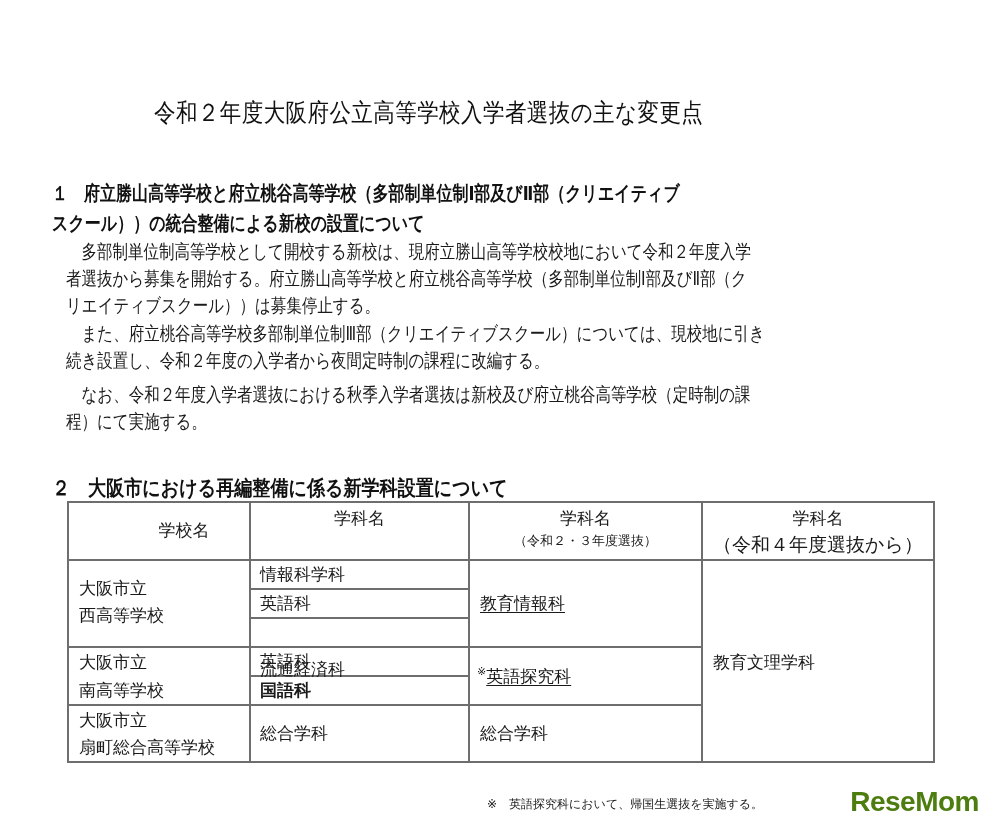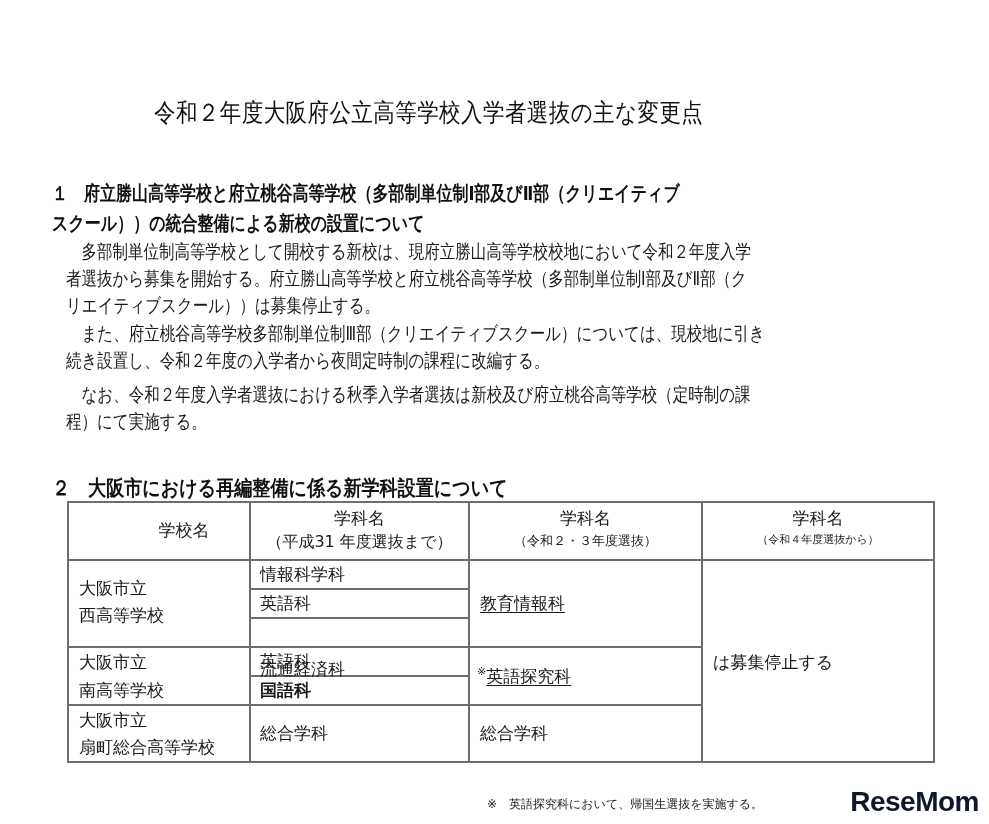--- a/index.html
+++ b/index.html
@@ -27,21 +27,21 @@
     }
     .tbl { position: absolute; left: 67px; top: 501px; width: 868px; height: 261px; }
     .hl { position: absolute; height: 2px; background: #6e6e6e; }
     .vl { position: absolute; width: 2px; background: #6e6e6e; }
     .cell { position: absolute; white-space: nowrap; font-size: 17px; color: #1a1a1a; }
     .cell-c { text-align: center; }
     .u { text-decoration: underline; text-underline-offset: 3px; }
     .sup { font-size: 11px; vertical-align: top; }
     .note { left: 487px; top: 796px; font-size: 12px; }
     .wm {
-      right: 10px; bottom: 6px; font-size: 28px; font-weight: bold; color: #0f172a;
+      right: 10px; bottom: 6px; font-size: 28px; font-weight: bold; color: #4d7c0f;
       font-family: "Liberation Sans", sans-serif; letter-spacing: -0.5px;
     }
   </style>
 </head>
 <body>
 
 <div class="abs title">令和２年度大阪府公立高等学校入学者選抜の主な変更点</div>
 
 <section>
   <div class="abs h1" style="left:52px; top:180px;">１　府立勝山高等学校と府立桃谷高等学校（多部制単位制Ⅰ部及びⅡ部（クリエイティブ</div>
@@ -72,27 +72,26 @@
 
     <div class="vl" style="left:0; top:0; height:262px;"></div>
     <div class="vl" style="left:182px; top:0; height:262px;"></div>
     <div class="vl" style="left:401px; top:0; height:262px;"></div>
     <div class="vl" style="left:634px; top:0; height:262px;"></div>
     <div class="vl" style="left:866px; top:0; height:262px;"></div>
 
     <div class="cell cell-c" style="left:10px; width:214px; top:18px;">学校名</div>
 
     <div class="cell cell-c" style="left:183px; width:219px; top:6px;">学科名</div>
-    <div class="cell cell-c" style="left:183px; width:219px; top:31px; font-size:16px;">（平成31 年度選抜まで）</div>
 
     <div class="cell cell-c" style="left:402px; width:233px; top:6px;">学科名</div>
     <div class="cell cell-c" style="left:402px; width:233px; top:31px; font-size:13px;">（令和２・３年度選抜）</div>
 
     <div class="cell cell-c" style="left:635px; width:232px; top:6px;">学科名</div>
-    <div class="cell cell-c" style="left:635px; width:232px; top:31px; font-size:11px;">（令和４年度選抜から）</div>
+    <div class="cell cell-c" style="left:635px; width:232px; top:31px; font-size:19px;">（令和４年度選抜から）</div>
 
     <div class="cell" style="left:12px; top:76px;">大阪市立</div>
     <div class="cell" style="left:12px; top:103px;">西高等学校</div>
 
     <div class="cell" style="left:12px; top:150px;">大阪市立</div>
     <div class="cell" style="left:12px; top:178px;">南高等学校</div>
 
     <div class="cell" style="left:12px; top:208px;">大阪市立</div>
     <div class="cell" style="left:12px; top:235px;">扇町総合高等学校</div>
 
@@ -102,19 +101,19 @@
     <div class="cell" style="left:193px; top:149px;">英語科</div>
     <div class="cell" style="left:193px; top:178px;font-weight:bold;">国語科</div>
     <div class="cell" style="left:193px; top:221px;">総合学科</div>
 
     <div class="cell u" style="left:413px; top:91px;">教育情報科</div>
     <div class="cell" style="left:410px; top:164px;">
       <span class="sup">※</span><span class="u">英語探究科</span>
     </div>
     <div class="cell" style="left:413px; top:221px;">総合学科</div>
 
-    <div class="cell" style="left:646px; top:150px;">は募集停止する</div>
+    <div class="cell" style="left:646px; top:150px;">教育文理学科</div>
   </div>
 
   <div class="abs note">※　英語探究科において、帰国生選抜を実施する。</div>
 </section>
 
 <div class="abs wm">ReseMom</div>
 
 </body></html>

